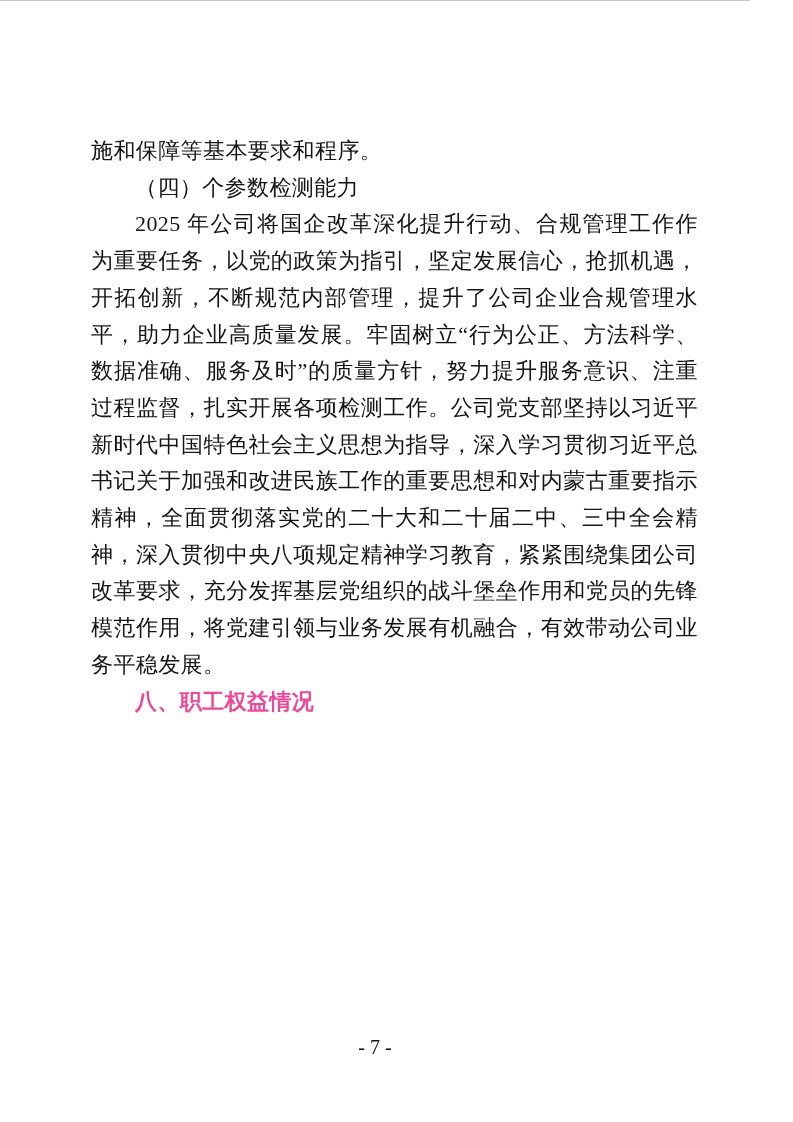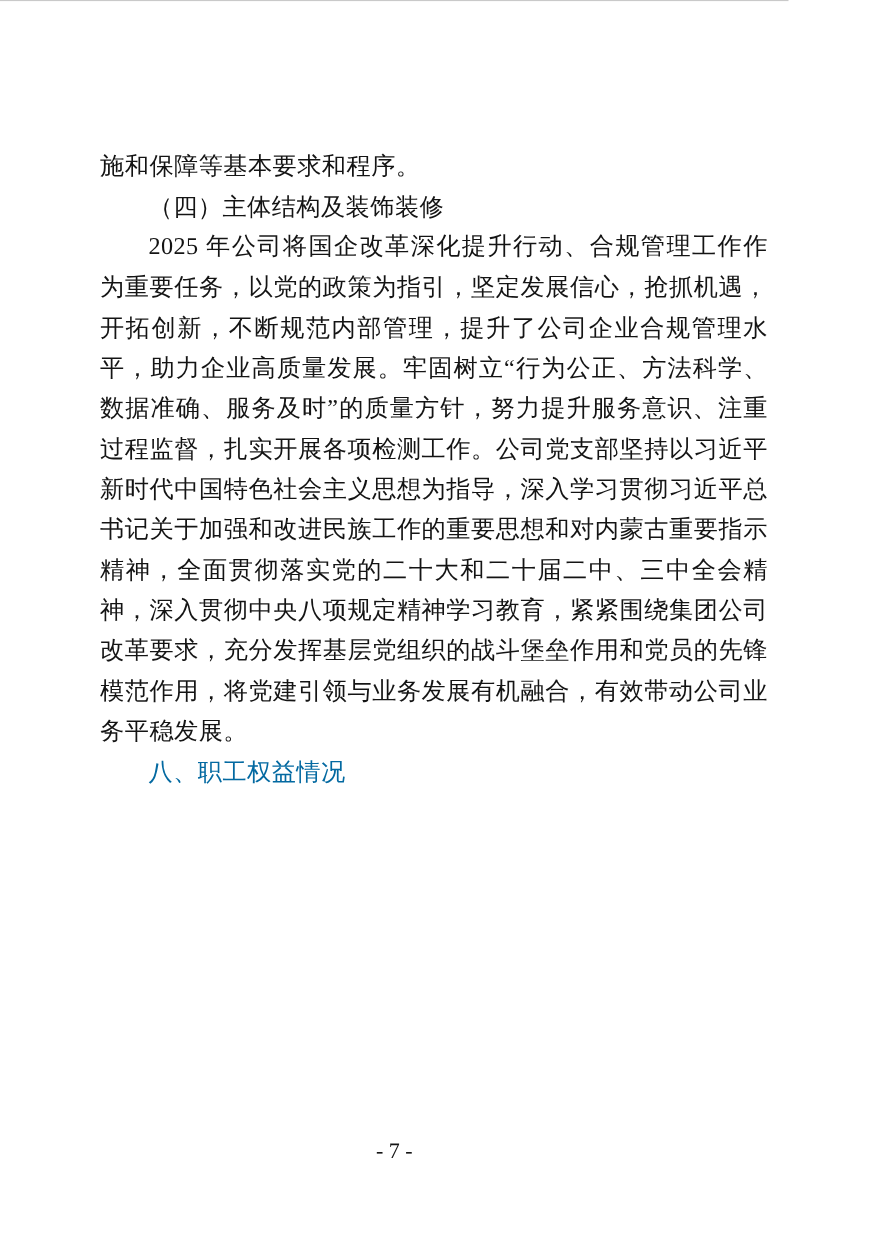--- a/index.html
+++ b/index.html
@@ -8,20 +8,21 @@
     background: #ffffff;
   }
   .page {
     position: relative;
     width: 717px;
     height: 1122px;
     background: #ffffff;
     overflow: hidden;
     font-family: "Liberation Serif", serif;
     color: #141414;
+    padding-left: 33px;
   }
   .scan-edge {
     position: absolute;
     top: 0;
     left: 0;
     width: 100%;
     height: 1px;
     background: #c9c9c9;
   }
   .text-block {
@@ -43,23 +44,23 @@
   }
   .body-line {
     text-align: left;
     text-indent: 0;
   }
   .subheading {
     text-indent: 2em;
   }
   .section-heading {
     font-family: "Liberation Sans", sans-serif;
-    font-weight: normal;
+    font-weight: bold;
     text-indent: 2em;
-    color: #0369a1;
+    color: #ec4899;
   }
   .footer {
     position: absolute;
     top: 1034px;
     left: 0;
     width: 100%;
     text-align: center;
     font-size: 20px;
     line-height: 26px;
     color: #141414;
@@ -70,21 +71,21 @@
 <body>
 
 <div class="page">
   <div class="scan-edge"></div>
 
   <div class="text-block">
     <p class="body-line">施和保障等基本要求和程序。</p>
 
 
 
-    <p class="subheading">（四）主体结构及装饰装修</p>
+    <p class="subheading">（四）个参数检测能力</p>
 
     <p class="paragraph">2025 年公司将国企改革深化提升行动、合规管理工作作为重要任务，以党的政策为指引，坚定发展信心，抢抓机遇，开拓创新，不断规范内部管理，提升了公司企业合规管理水平，助力企业高质量发展。牢固树立“行为公正、方法科学、数据准确、服务及时”的质量方针，努力提升服务意识、注重过程监督，扎实开展各项检测工作。公司党支部坚持以习近平新时代中国特色社会主义思想为指导，深入学习贯彻习近平总书记关于加强和改进民族工作的重要思想和对内蒙古重要指示精神，全面贯彻落实党的二十大和二十届二中、三中全会精神，深入贯彻中央八项规定精神学习教育，紧紧围绕集团公司改革要求，充分发挥基层党组织的战斗堡垒作用和党员的先锋模范作用，将党建引领与业务发展有机融合，有效带动公司业务平稳发展。</p>
 
     <p class="section-heading">八、职工权益情况</p>
   </div>
 
   <div class="footer">- 7 -</div>
 </div>
 
 </body></html>

